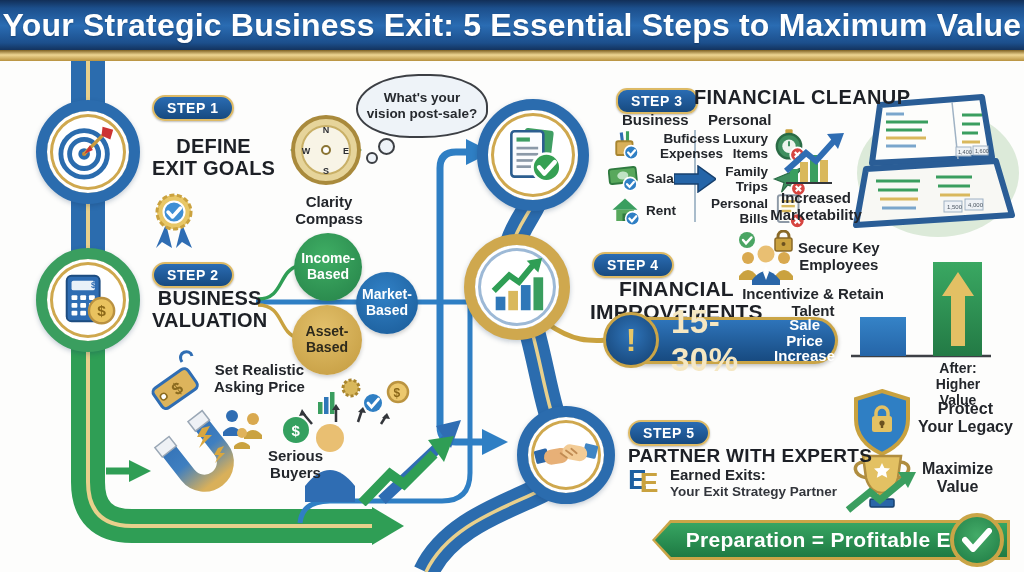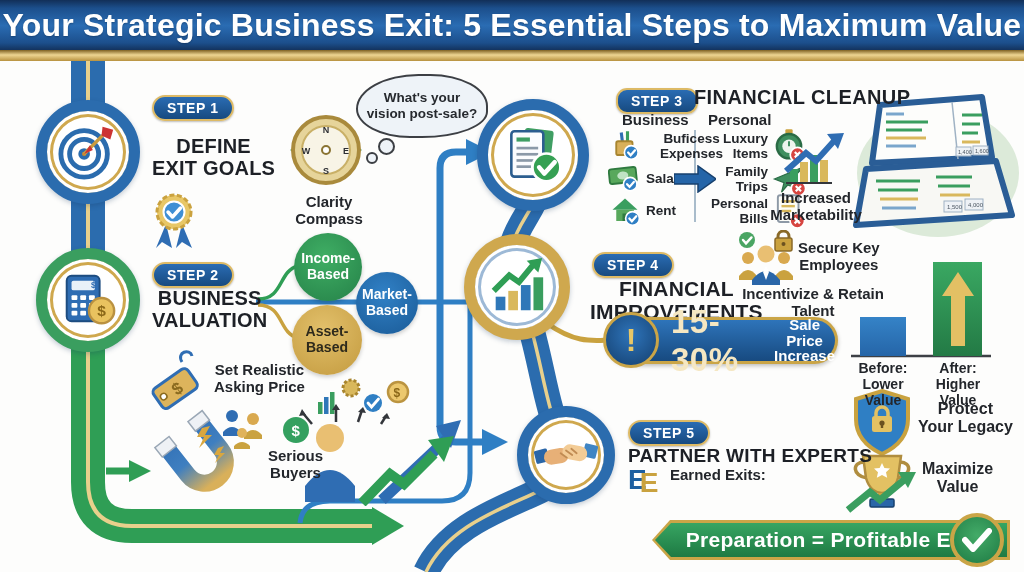--- a/index.html
+++ b/index.html
@@ -450,32 +450,31 @@
   </div>
 
   <div class="abs bar" style="left:860px;top:317px;width:46px;height:39px;background:linear-gradient(180deg,#3583c7,#2565a8);"></div>
   <div class="abs bar" style="left:933px;top:262px;width:49px;height:94px;background:linear-gradient(180deg,#3aa862,#237a45);display:flex;align-items:center;justify-content:center;">
     <span>
       <svg width="34" height="78" viewBox="0 0 34 78">
         <polygon points="17,2 33,26 24,26 24,76 10,76 10,26 1,26" fill="#e3c064"></polygon>
       </svg>
     </span>
   </div>
-  <div class="abs lbl ml center" style="left:846px;top:361px;width:74px;font-size:14px;">Before:
-Lower Value</div>
   <div class="abs lbl ml center" style="left:920px;top:361px;width:76px;font-size:14px;">After:
 Higher Value</div>
 
   <div class="abs badge" style="left:628px;top:420px;">STEP 5</div>
   <div class="abs stitle" style="left:628px;top:446px;font-size:19px;letter-spacing:.3px;">PARTNER WITH EXPERTS</div>
 
   <div class="abs" style="left:628px;top:466px;z-index:5;font-weight:bold;font-size:28px;line-height:1;">
     <span style="color:#1d5fa0;">E</span><span style="color:#c9a23f;margin-left:-7px;position:relative;top:3px;">E</span>
   </div>
   <div class="abs lbl" style="left:670px;top:467px;">Earned Exits:</div>
+  <div class="abs" style="left:670px;top:484px;font-size:13.5px;font-weight:bold;color:#33363c;z-index:5;">Your Exit Strategy Partner</div>
 
   <span class="abs" style="left:850px;top:388px;z-index:4;">
     <svg width="64" height="70" viewBox="0 0 64 70">
       <path d="M32 3 L58 11 V31 C58 48 47 59 32 66 C17 59 6 48 6 31 V11 Z" fill="#2f7fc4" stroke="#c9a23f" stroke-width="4"></path>
       <path d="M26 28 v-3 a6 6 0 0 1 12 0 v3" stroke="#e3c163" stroke-width="3.5" fill="none"></path>
       <rect x="22" y="28" width="20" height="16" rx="2.5" fill="#e3c163"></rect>
       <circle cx="32" cy="35" r="2.6" fill="#6b5120"></circle>
         <rect x="30.8" y="35" width="2.4" height="5" fill="#6b5120"></rect>
     </svg>
   </span>

